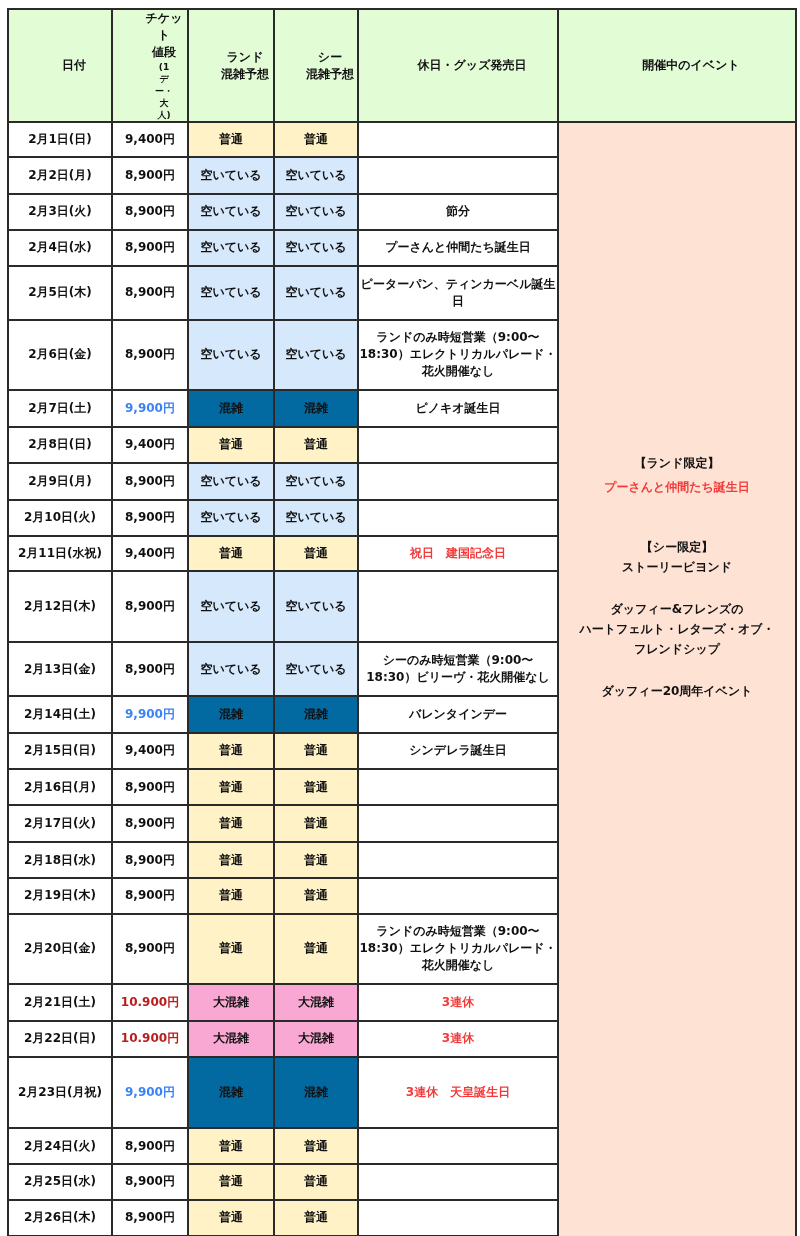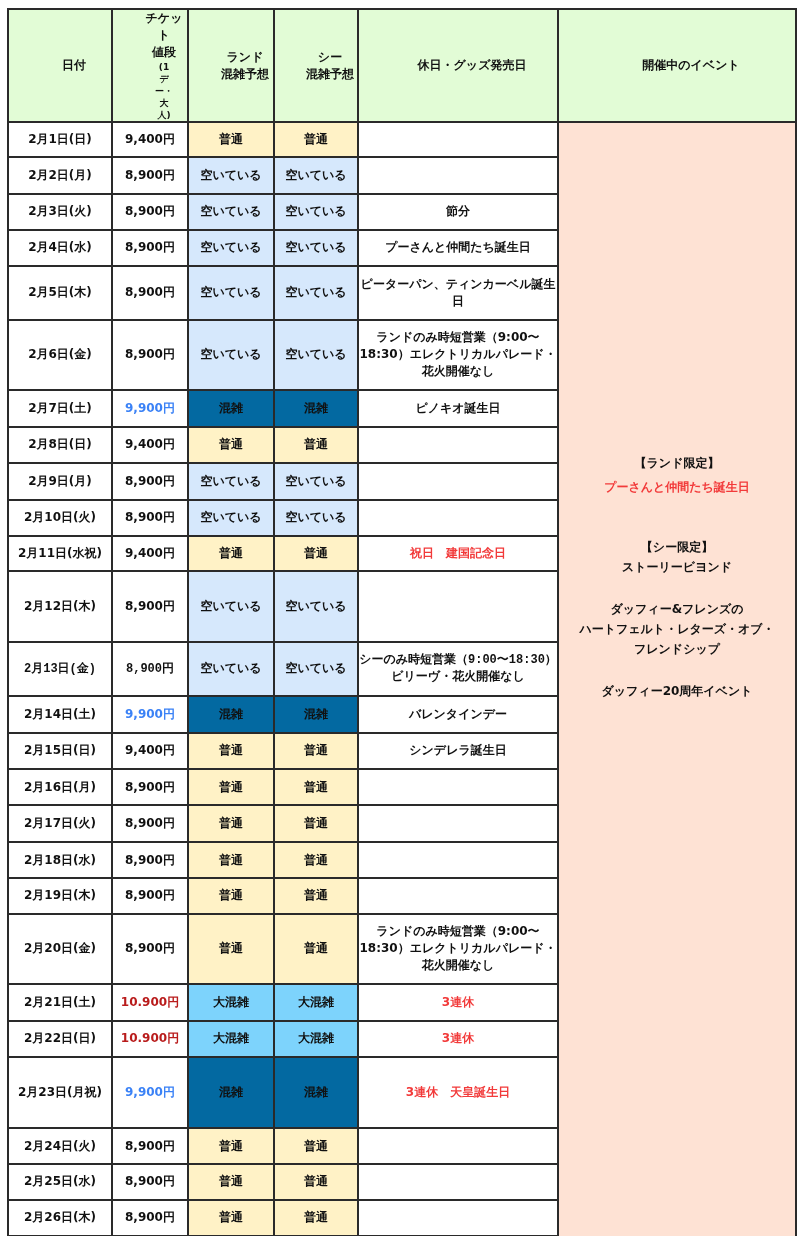--- a/index.html
+++ b/index.html
@@ -10,21 +10,21 @@
   table.cal th { background: #e2fcd6; font-size: 12px; padding-left: 28px; }
   th .sub { display: block; font-size: 9px; line-height: 12px; font-weight: bold; }
   td.date, td.price { background: #ffffff; }
   td.note { background: #ffffff; text-align: left; padding-left: 7px; padding-right: 6px; }
   td.note.red { color: #f23a3a; }
   td.price.pink { color: #3b82f6; }
   td.price.red { color: #b91c1c; }
   .lv-normal { background: #fff2c6; margin-left: 28px; }
   .lv-empty { background: #d6e8fc; }
   .lv-busy { background: #0369a1; }
-  .lv-verybusy { background: #7dd3fc; }
+  .lv-verybusy { background: #f9a8d4; }
   td.event { background: #ffffff; padding: 6px 8px 5px 6px; vertical-align: top; }
   .event-box { background: #fee2d4; height: 100%; display: flex; flex-direction: column; align-items: center; justify-content: center; text-align: center; font-size: 12px; line-height: 20px; }
   .event-box .red { color: #f23a3a; }
   .gap { height: 40px; }
   .gap-s { height: 22px; }
 </style>
 </head>
 <body>
 
 <table class="cal">
@@ -151,21 +151,21 @@
         <td class="lv-normal">普通</td>
         <td class="note red">祝日　建国記念日</td>
       </tr>
       <tr style="height: 68px;">
         <td class="date">2月12日(木)</td>
         <td class="price ">8,900円</td>
         <td class="lv-empty">空いている</td>
         <td class="lv-empty">空いている</td>
         <td class="note "></td>
       </tr>
-      <tr style="height: 52px; font-family: Liberation Mono, monospace;">
+      <tr style="height: 52px;">
         <td class="date">2月13日(金)</td>
         <td class="price ">8,900円</td>
         <td class="lv-empty">空いている</td>
         <td class="lv-empty">空いている</td>
         <td class="note ">シーのみ時短営業（9:00〜18:30）ビリーヴ・花火開催なし</td>
       </tr>
       <tr style="height: 35px; border-radius: 14px;">
         <td class="date">2月14日(土)</td>
         <td class="price pink">9,900円</td>
         <td class="lv-busy">混雑</td>

